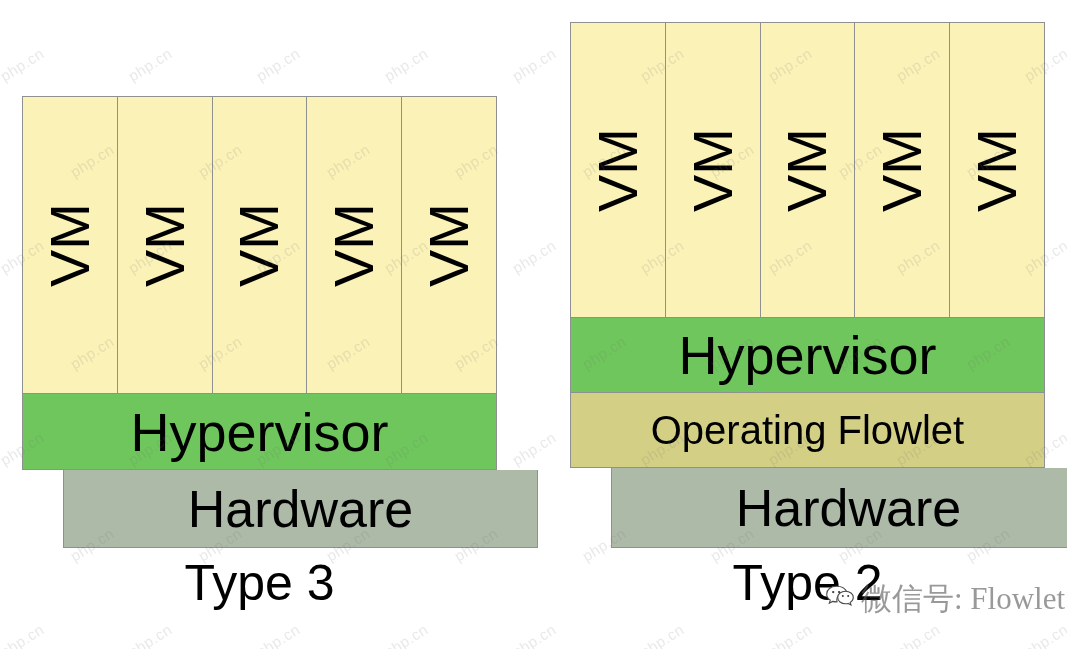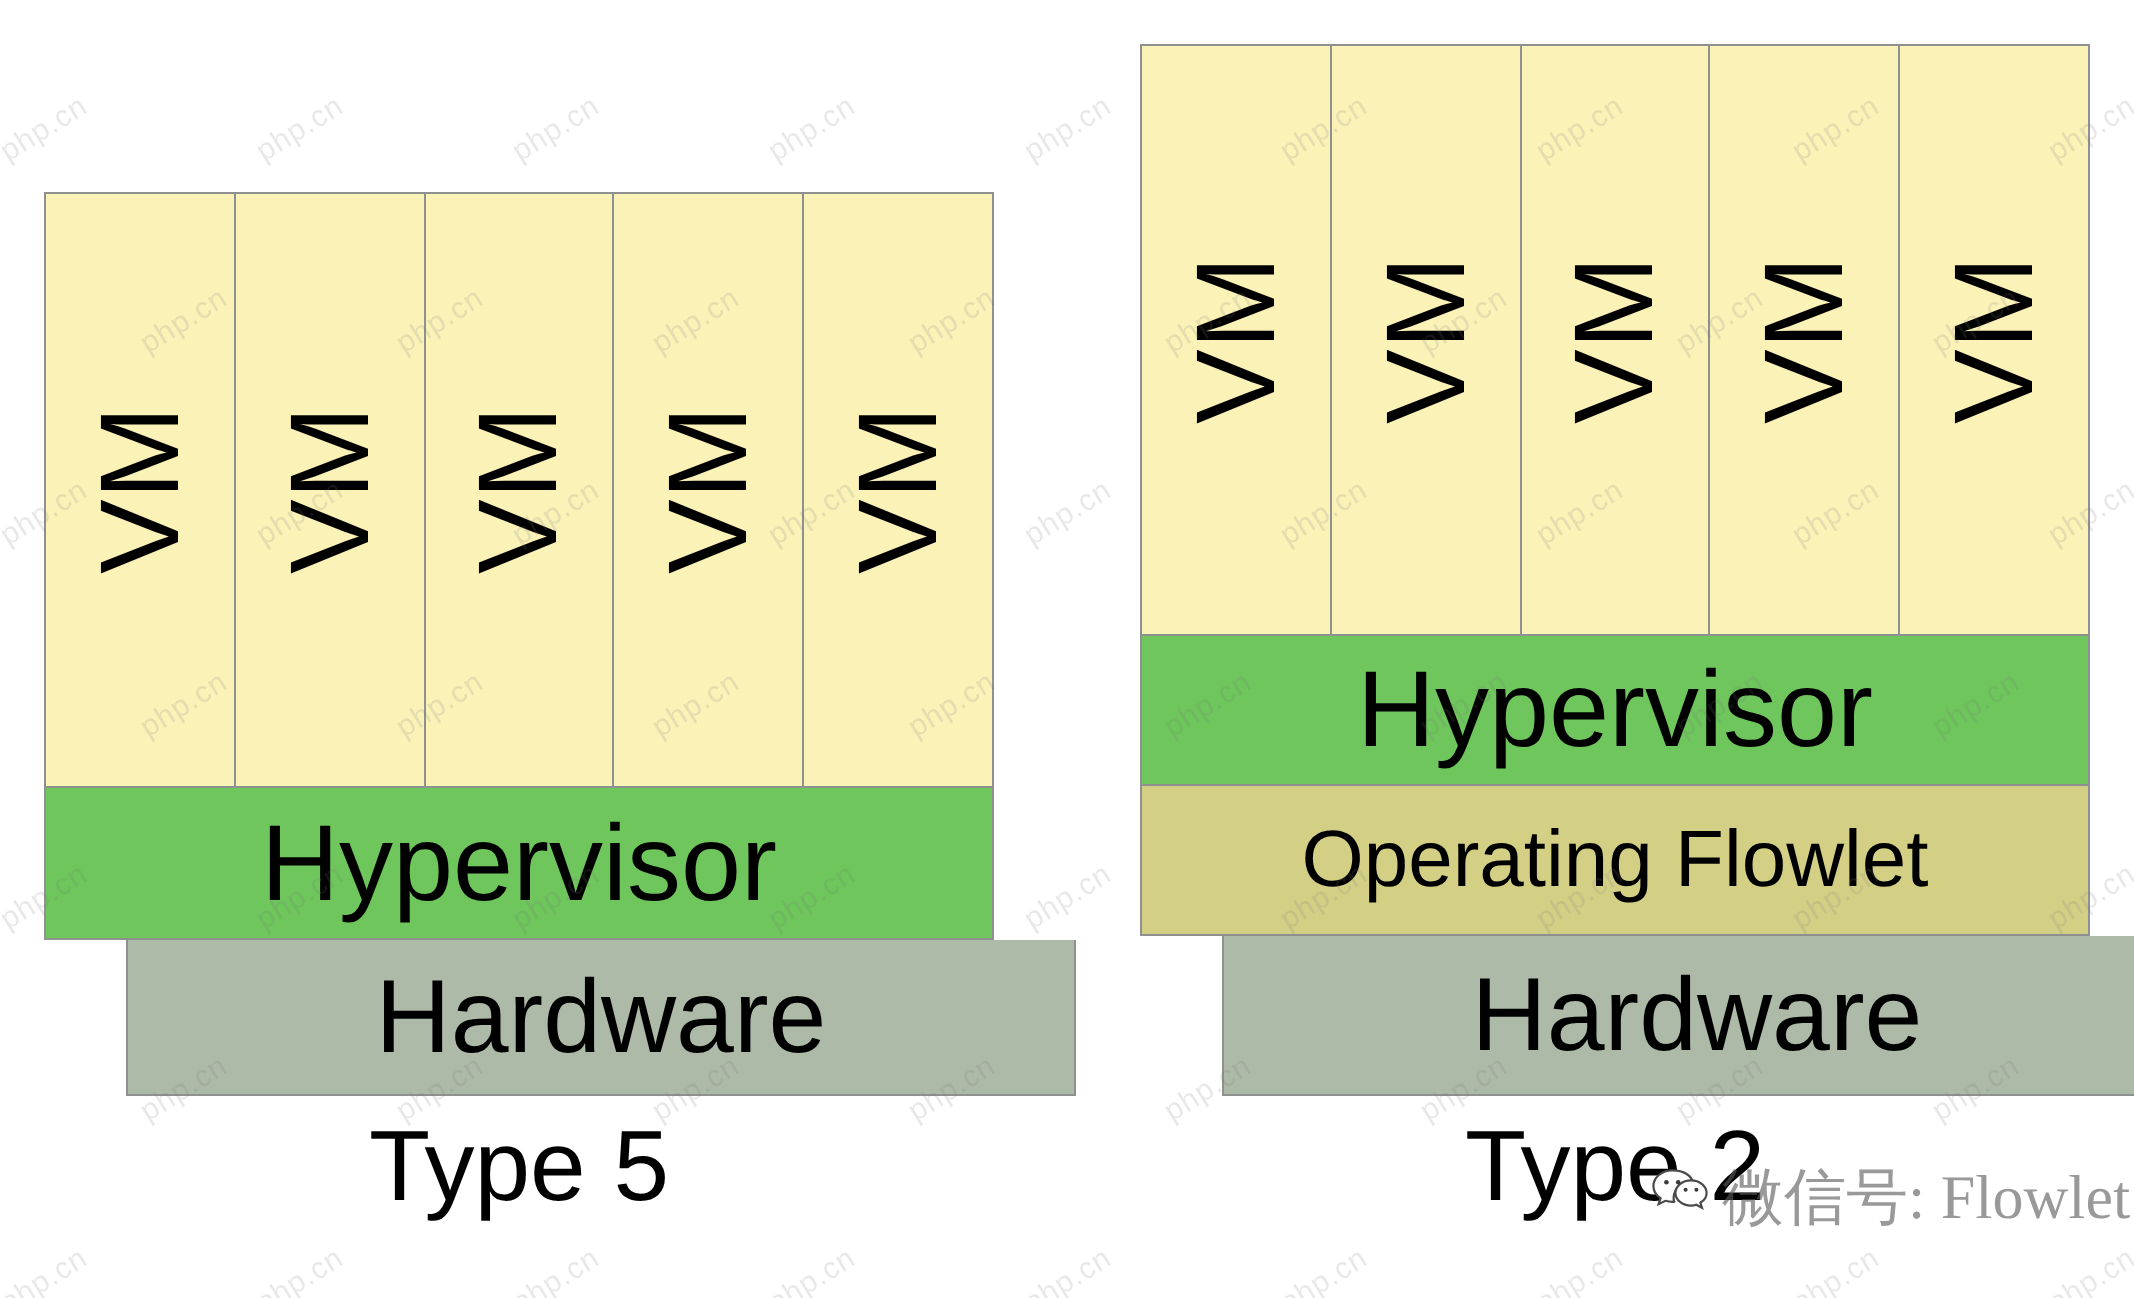--- a/index.html
+++ b/index.html
@@ -168,21 +168,21 @@
   <div class="band band-hypervisor">
     <span class="band-label">Hypervisor</span>
   </div>
 
   <div class="band band-hardware">
     <span class="band-label">Hardware</span>
   </div>
 
 </div>
 
-<div class="caption" id="caption-type1">Type 5</div>
+<div class="caption" id="caption-type1">Type 3</div>
 
 <div class="figure" id="figure-type2">
 
   <div class="vm-row">
     <div class="vm-cell">
       <span class="vm-label">VM</span>
     </div>
     <div class="vm-cell">
       <span class="vm-label">VM</span>
     </div>

